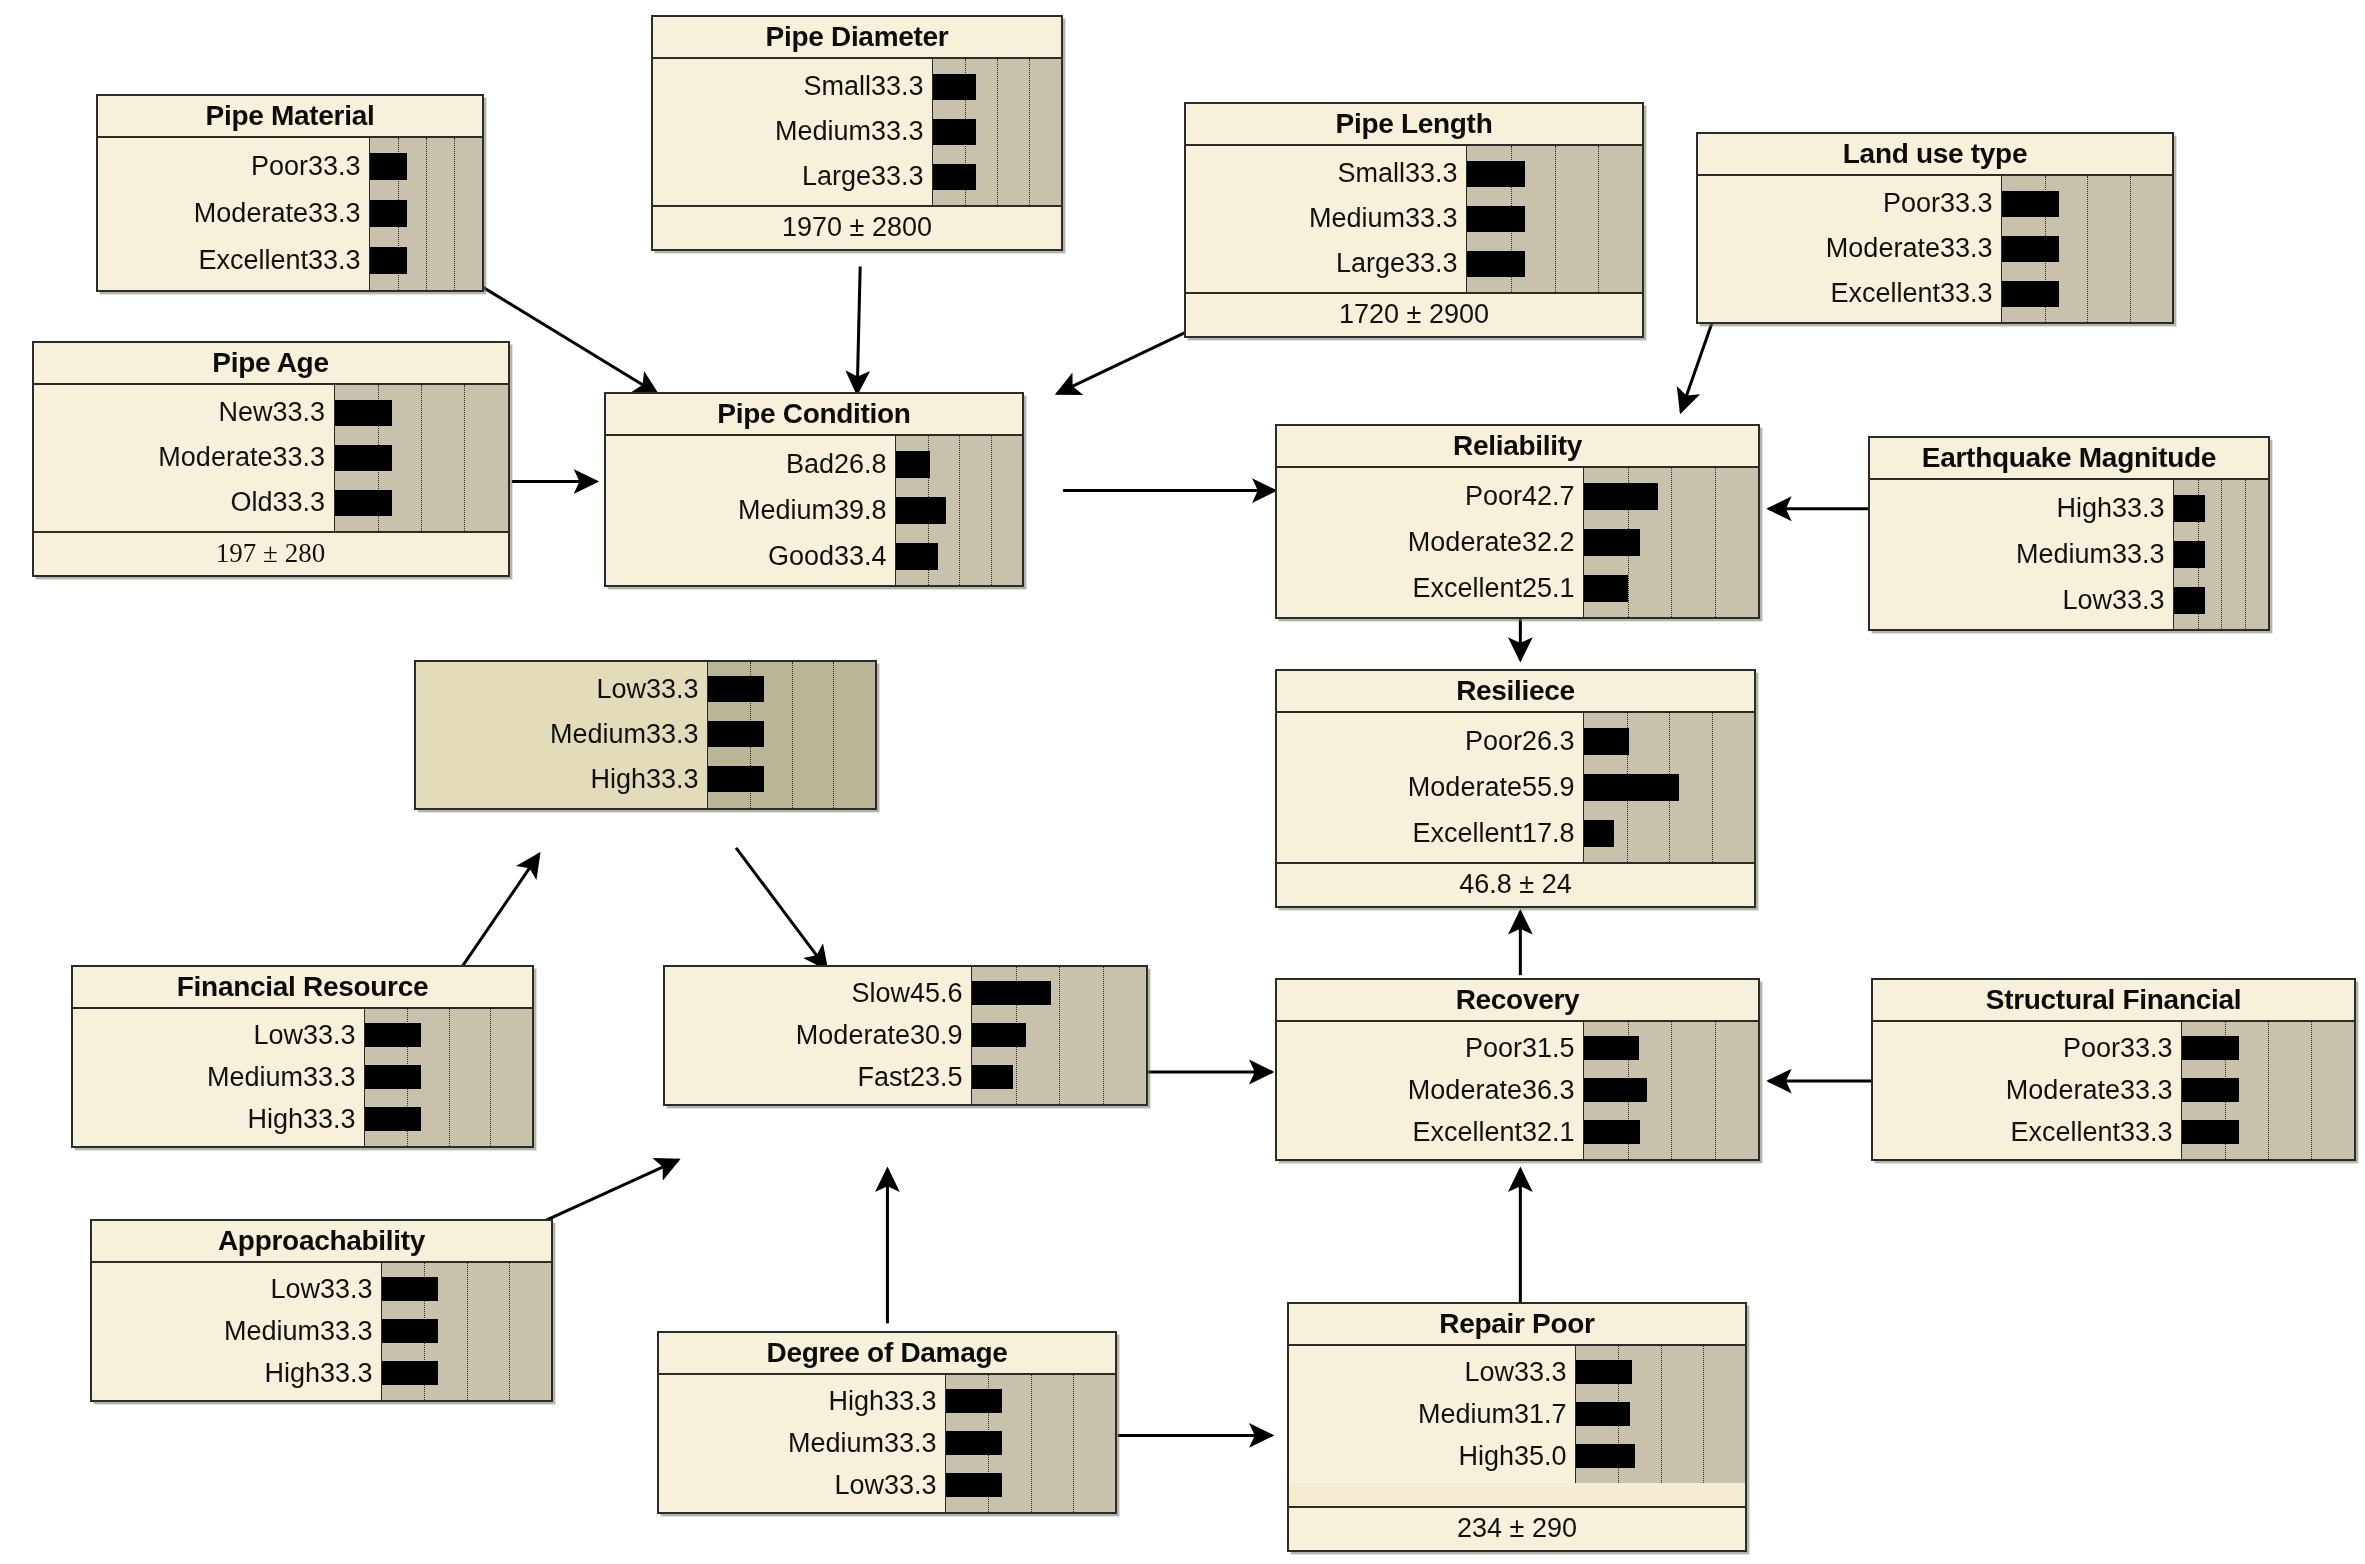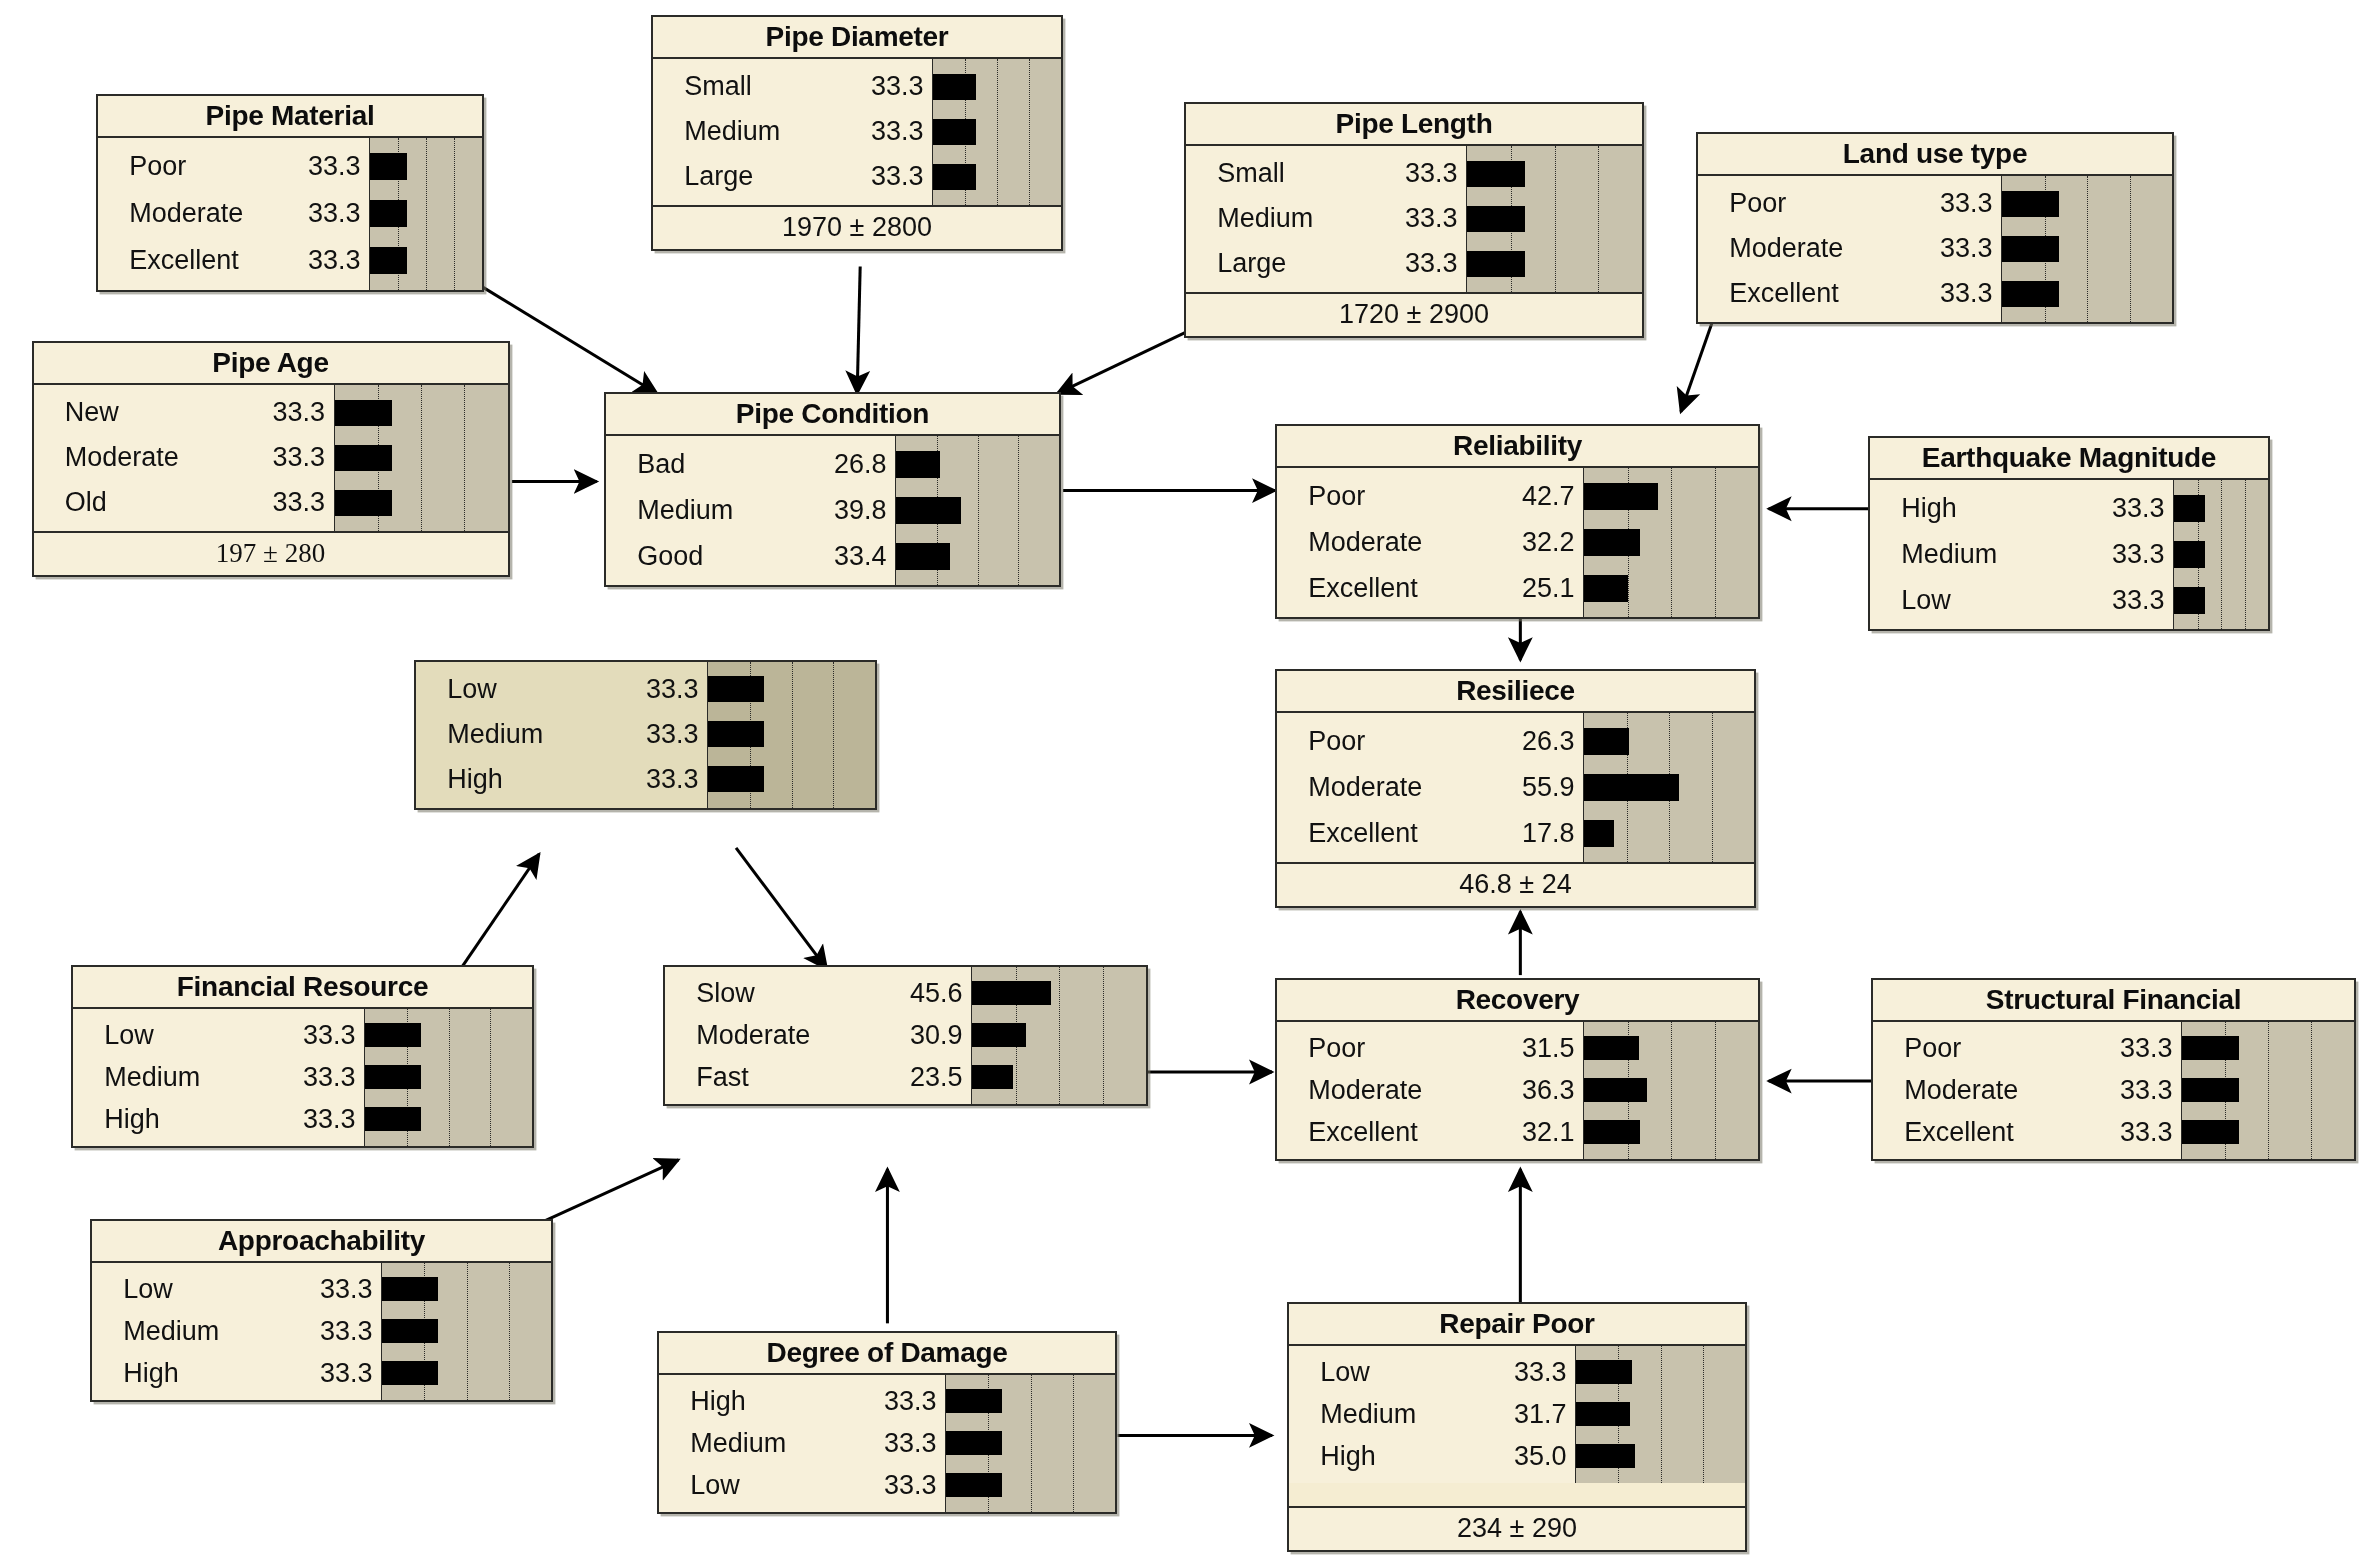--- a/index.html
+++ b/index.html
@@ -38,24 +38,23 @@
   .node .states{
     position:relative;
     flex:0 0 auto;
     background:#f7f0da;
     padding:4.8px 0 6px 0;
     box-sizing:border-box;
   }
   .node .row{
     display:flex;
     align-items:center;
-    justify-content:space-between;
+    justify-content:flex-end;
     white-space:nowrap;
     color:#111111;
-    margin-left:18px;
   }
   .node .row .lbl{padding-left:13.3px;}
   .node .row .val{padding-right:8.5px;text-align:right;}
   .node .bars{
     position:relative;
     flex:1 1 auto;
     background:#c8c2ad;
     border-left:1.8px solid #2b2b28;
     padding:4.8px 0 6px 0;
     box-sizing:border-box;
@@ -303,21 +302,21 @@
             <div class="bar" style="width: 33.3%;"></div>
           </div>
           <div class="barrow" style="height: 45px;">
             <div class="bar" style="width: 33.3%;"></div>
           </div>
         </div>
     </div>
     <div class="mean" style="font-size:27px;font-family:Liberation Serif, serif;">197 ± 280</div>
   </div>
 
-  <div class="node" id="n-pipe_condition" style="left:604px;top:392px;width:457px;">
+  <div class="node" id="n-pipe_condition" style="left:604px;top:392px;width:420px;">
     <div class="title" style="font-size:28px;">Pipe Condition</div>
     <div class="body">
       <div class="states" style="width:289px;font-size:27px;line-height:46px;">
         <div class="row">
             <span class="lbl">Bad</span>
             <span class="val">26.8</span>
           </div>
         <div class="row">
             <span class="lbl">Medium</span>
             <span class="val">39.8</span>

